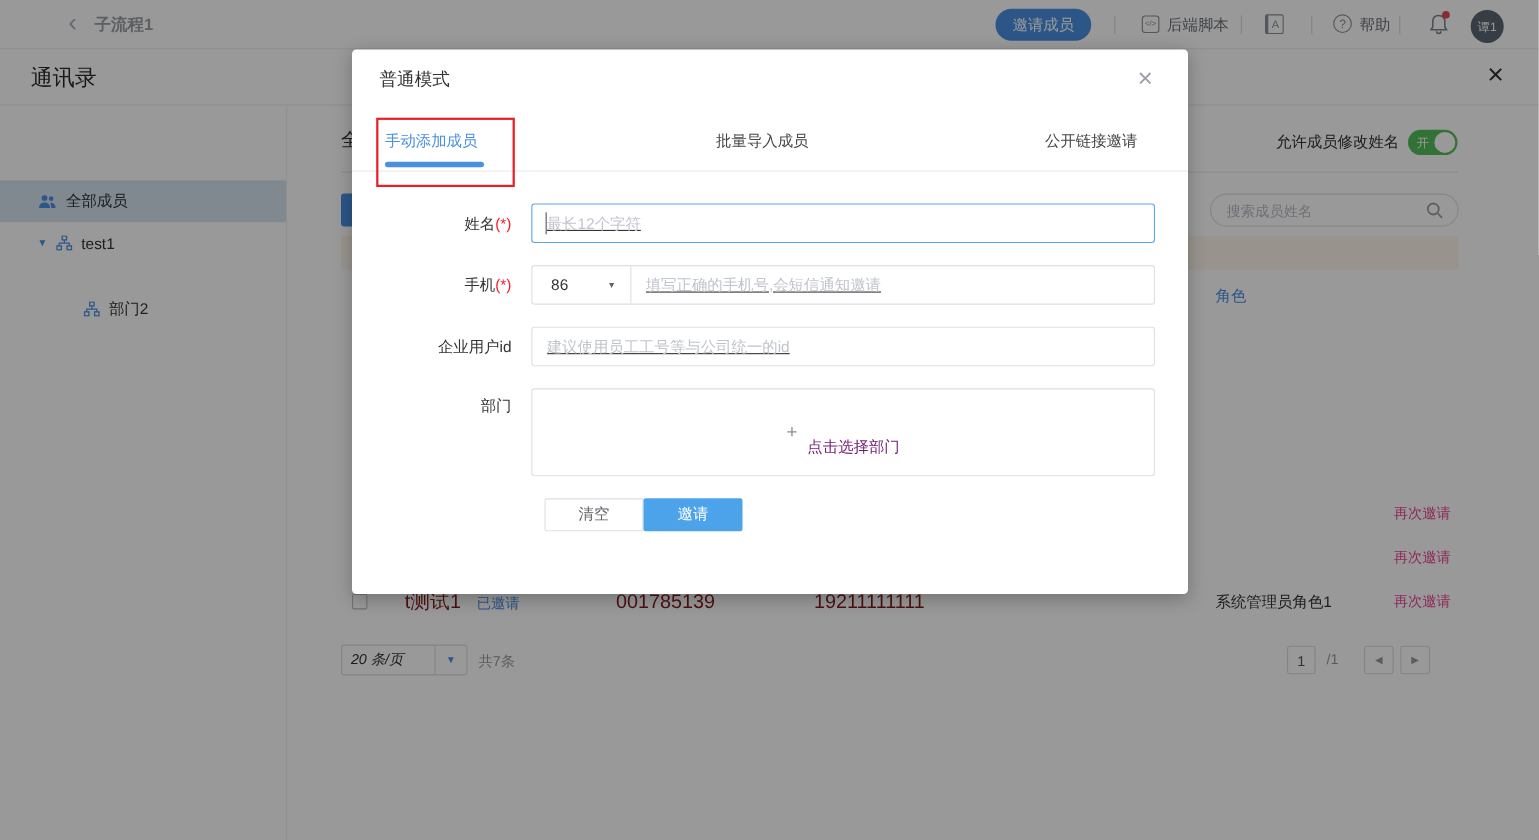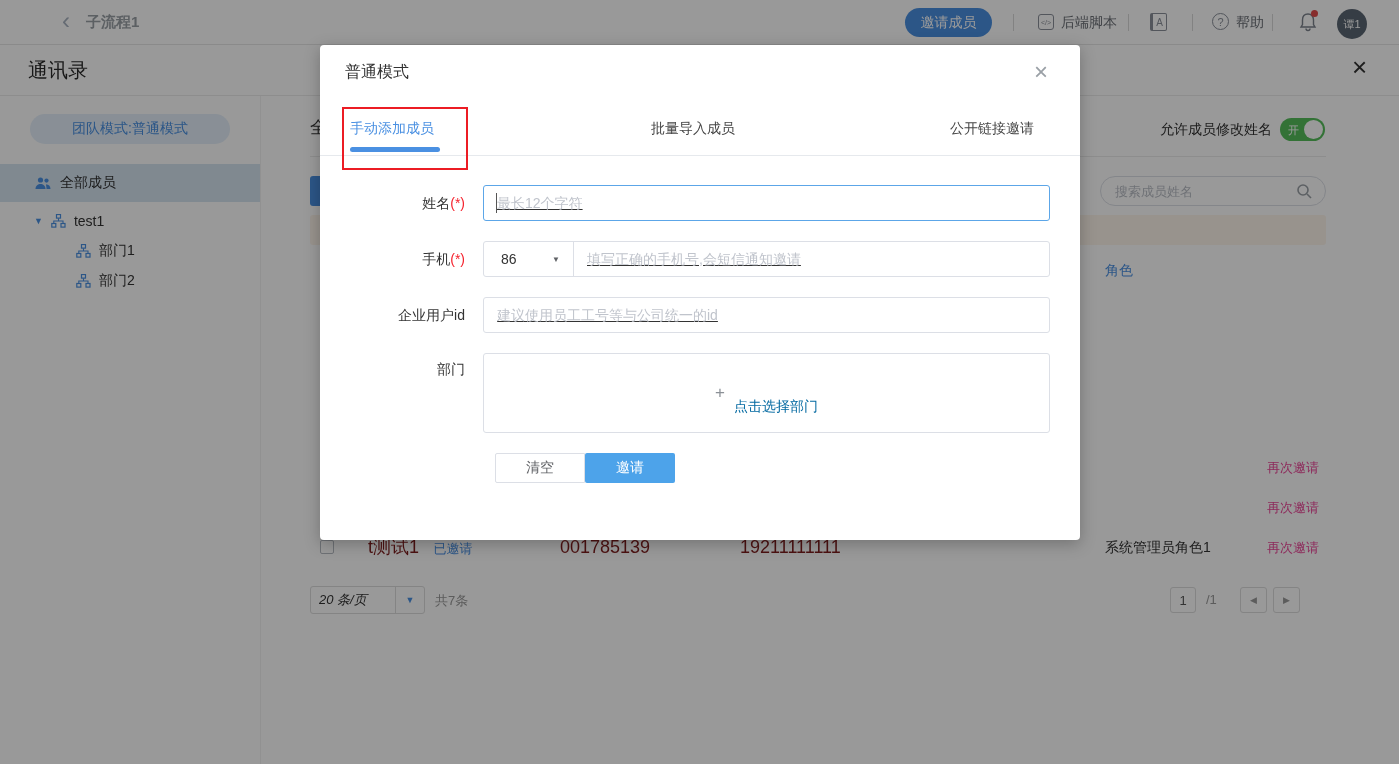--- a/index.html
+++ b/index.html
@@ -99,21 +99,21 @@
   .f-name { top:140px; border-color:#5ca6e8; }
   .f-phone { top:196px; display:flex; align-items:center; }
   .f-userid { top:252px; }
   .cursor-bar { left:176px; top:148px; width:1px; height:20px; background:#555; }
   .cc-select { width:90px; height:100%; border-right:1px solid #dcdfe6; display:flex; align-items:center; cursor:pointer; position:relative; }
   .cc-value { margin-left:17px; font-size:14px; color:#333; }
   .cc-caret { position:absolute; right:13px; top:13px; font-size:8px; color:#606266; }
   .f-phone input { flex:1; width:auto; }
   .dept-box { left:163px; top:308px; width:567px; height:80px; border:1px solid #dcdfe6; border-radius:3px; background:#fff; display:flex; align-items:center; justify-content:center; cursor:pointer; }
   .dept-plus { font-size:17px; color:#8b9096; margin-right:9px; }
-  .dept-text { font-size:14px; color:#0369a1;margin-top:27px; }
+  .dept-text { font-size:14px; color:#701a75;margin-top:27px; }
   .btn-clear { left:175px; top:408px; width:90px; height:30px; border:1px solid #dcdfe6; border-radius:2px 0 0 2px; background:#fff; font-size:14px; color:#606266; display:flex; align-items:center; justify-content:center; cursor:pointer; }
   .btn-invite { left:265px; top:408px; width:90px; height:30px; border-radius:2px; background:#4da3ea; font-size:14px; color:#fff; display:flex; align-items:center; justify-content:center; cursor:pointer; }
 </style>
 </head>
 <body>
 
 <div id="root">
 
   <div class="abs topbar">
     <span class="abs back-chevron">‹</span>
@@ -136,21 +136,20 @@
     </span>
     <div class="abs bell-dot"></div>
     <div class="abs avatar">谭1</div>
   </div>
 
   <div class="abs page-header"></div>
   <span class="abs page-title" style="z-index:2">通讯录</span>
   <span class="abs page-close" style="z-index:2">×</span>
 
   <div class="abs sidebar-border"></div>
-  <div class="abs mode-pill">团队模式:普通模式</div>
 
   <div class="abs tree-row row-all">
     <span class="tree-icon">
       <svg width="18" height="14" viewBox="0 0 18 14">
           <circle cx="6.5" cy="4" r="2.6" fill="#4a90e2"></circle>
           <circle cx="12.5" cy="4.6" r="2.1" fill="#4a90e2"></circle>
           <path d="M1.5 13 C1.5 9.5 4 8 6.5 8 C9 8 11.5 9.5 11.5 13 Z" fill="#4a90e2"></path>
           <path d="M12 8.2 C14.5 8.4 16.5 10 16.5 13 L12.6 13" fill="#4a90e2"></path>
         </svg>
     </span>
@@ -163,31 +162,20 @@
       <svg width="15" height="14" viewBox="0 0 15 14">
           <rect x="5.5" y="0.5" width="4" height="3.6" fill="none" stroke="#4a90e2" stroke-width="1.2"></rect>
           <rect x="0.8" y="9.5" width="4" height="3.6" fill="none" stroke="#4a90e2" stroke-width="1.2"></rect>
           <rect x="10" y="9.5" width="4" height="3.6" fill="none" stroke="#4a90e2" stroke-width="1.2"></rect>
           <path d="M7.5 4.2 L7.5 7 M2.8 9.4 L2.8 7 L12 7 L12 9.4" fill="none" stroke="#4a90e2" stroke-width="1.1"></path>
         </svg>
     </span>
     <span class="tree-label">test1</span>
   </div>
 
-  <div class="abs tree-row row-dept1">
-    <span class="tree-icon">
-      <svg width="15" height="14" viewBox="0 0 15 14">
-          <rect x="5.5" y="0.5" width="4" height="3.6" fill="none" stroke="#4a90e2" stroke-width="1.2"></rect>
-          <rect x="0.8" y="9.5" width="4" height="3.6" fill="none" stroke="#4a90e2" stroke-width="1.2"></rect>
-          <rect x="10" y="9.5" width="4" height="3.6" fill="none" stroke="#4a90e2" stroke-width="1.2"></rect>
-          <path d="M7.5 4.2 L7.5 7 M2.8 9.4 L2.8 7 L12 7 L12 9.4" fill="none" stroke="#4a90e2" stroke-width="1.1"></path>
-        </svg>
-    </span>
-    <span class="tree-label">部门1</span>
-  </div>
 
   <div class="abs tree-row row-dept2">
     <span class="tree-icon">
       <svg width="15" height="14" viewBox="0 0 15 14">
           <rect x="5.5" y="0.5" width="4" height="3.6" fill="none" stroke="#4a90e2" stroke-width="1.2"></rect>
           <rect x="0.8" y="9.5" width="4" height="3.6" fill="none" stroke="#4a90e2" stroke-width="1.2"></rect>
           <rect x="10" y="9.5" width="4" height="3.6" fill="none" stroke="#4a90e2" stroke-width="1.2"></rect>
           <path d="M7.5 4.2 L7.5 7 M2.8 9.4 L2.8 7 L12 7 L12 9.4" fill="none" stroke="#4a90e2" stroke-width="1.1"></path>
         </svg>
     </span>

